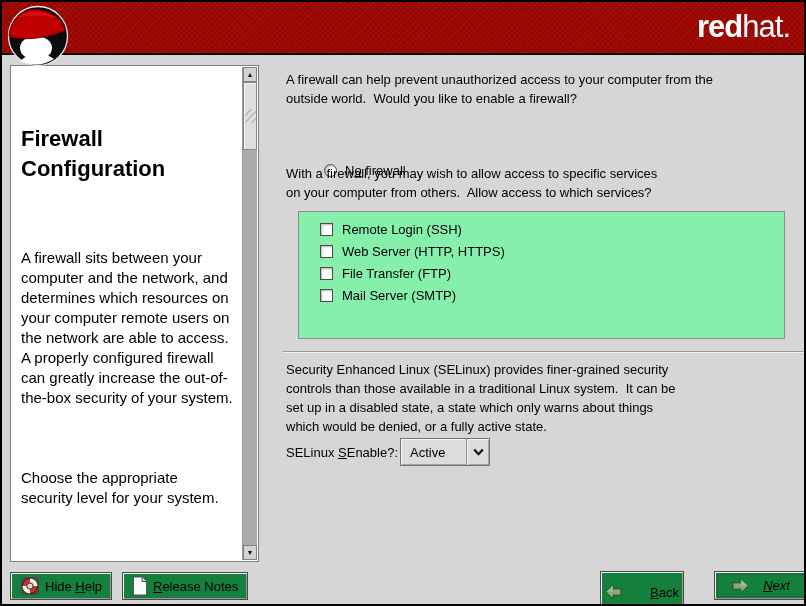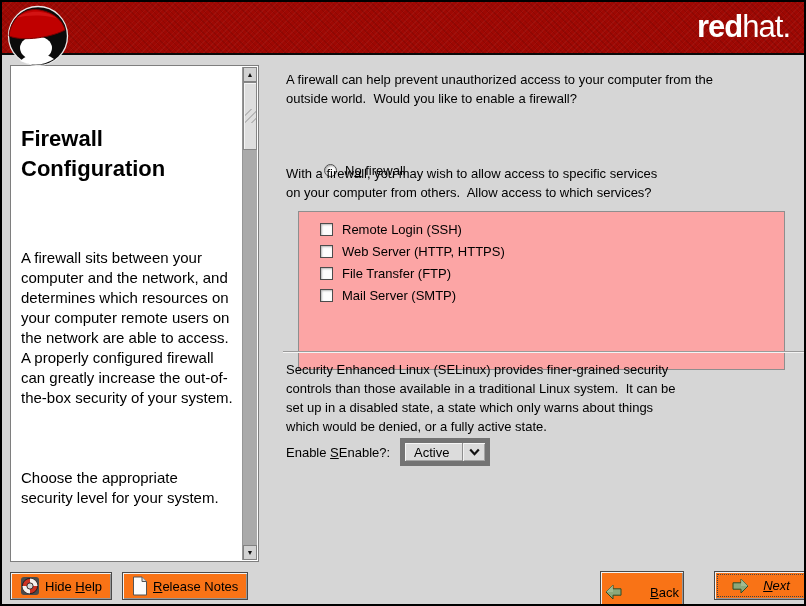--- a/index.html
+++ b/index.html
@@ -63,46 +63,46 @@
   .radio-row { display:flex; align-items:center; gap:8px; height:23px; font-size:13px; cursor:default;margin-top:48px; }
   .radio {
     width:13px; height:13px; border-radius:50%; background:#fdfdfd;
     border:1px solid #4c4c4c; box-shadow:inset 1px 1px 2px rgba(0,0,0,.35);
     display:flex; align-items:center; justify-content:center; flex:0 0 13px;
   }
   .radio .dot { width:7px; height:7px; border-radius:50%; background:#2e3d6e; display:none; }
   .radio-row.selected .dot { display:block; }
   .mn { text-decoration:underline; }
   .services-box {
-    position:absolute; left:296px; top:209px; width:487px; height:159px;
-    background:#fca5a5; border:1px solid #8e8e8e; padding-top:6px;
+    position:absolute; left:296px; top:209px; width:487px; height:128px;
+    background:#86efac; border:1px solid #8e8e8e; padding-top:6px;
   }
   .svc-row { display:flex; align-items:center; gap:9px; height:22px; padding-left:21px; font-size:13px; }
   .checkbox {
     width:13px; height:13px; background:#fdfdfd; border:1px solid #4c4c4c;
     box-shadow:inset 1px 1px 2px rgba(0,0,0,.28); flex:0 0 13px;
     font-size:11px; line-height:11px; text-align:center;
   }
   .separator {
     position:absolute; left:281px; top:349px; width:523px; height:2px;
     border-top:1px solid #9a9a9a; border-bottom:1px solid #f4f4f4;
   }
   .selinux-row { position:absolute; left:284px; top:436px; height:28px; display:flex; align-items:center; font-size:13px; }
   .combo {
     position:absolute; left:398px; top:436px; width:90px; height:28px;
-    background:#dcdcdc; border:5px solid #737373;
+    background:#dcdcdc; border:1px solid #737373;
     box-shadow:inset 1px 1px 0 #f6f6f6, inset -1px -1px 0 #a4a4a4;
     display:flex; align-items:stretch; cursor:default;
   }
   .combo-text { flex:1; display:flex; align-items:center; padding-left:9px; font-size:13px; }
   .combo-sep { width:1px; background:#8e8e8e; box-shadow:1px 0 0 #f2f2f2; }
   .combo-arrow { width:22px; display:flex; align-items:center; justify-content:center; }
   
   .btn {
-    position:absolute; top:570px; height:28px; background:#f97316;
+    position:absolute; top:570px; height:28px; background:#15803d;
     border:1px solid #494949;
     box-shadow:inset 1px 1px 0 #f2f2f2, inset -1px -1px 0 #979797;
     display:flex; align-items:center; justify-content:center; gap:5px;
     font-size:13px; padding:0 9px; cursor:default;
   }
   .btn-hide-help { left:8px; }
   .btn-release-notes { left:120px; }
   .btn-back { left:598px; width:84px; top:569px; height:42px; gap:28px; }
   .btn-next { left:712px; width:94px; top:569px; height:29px; gap:14px;font-style:italic; }
   .btn-next::after { content:""; position:absolute; inset:2px; border:1px dotted #444; pointer-events:none; }
@@ -186,21 +186,21 @@
   </div>
 
   <div class="separator"></div>
 
   <div class="para selinux-desc">Security Enhanced Linux (SELinux) provides finer-grained security
 controls than those available in a traditional Linux system.  It can be
 set up in a disabled state, a state which only warns about things
 which would be denied, or a fully active state.</div>
 
   <div class="selinux-row">
-    <span><span>Enable </span><span class="mn">S</span><span>Enable?:</span></span>
+    <span><span>SELinux </span><span class="mn">S</span><span>Enable?:</span></span>
   </div>
   <div class="combo">
     <span class="combo-text">Active</span>
     <span class="combo-sep"></span>
     <span class="combo-arrow">
       <svg width="11" height="8" viewBox="0 0 11 8">
           <path d="M1.2 1.5 L5.5 6.2 L9.8 1.5" fill="none" stroke="#111" stroke-width="2.2"></path>
         </svg>
     </span>
   </div>

